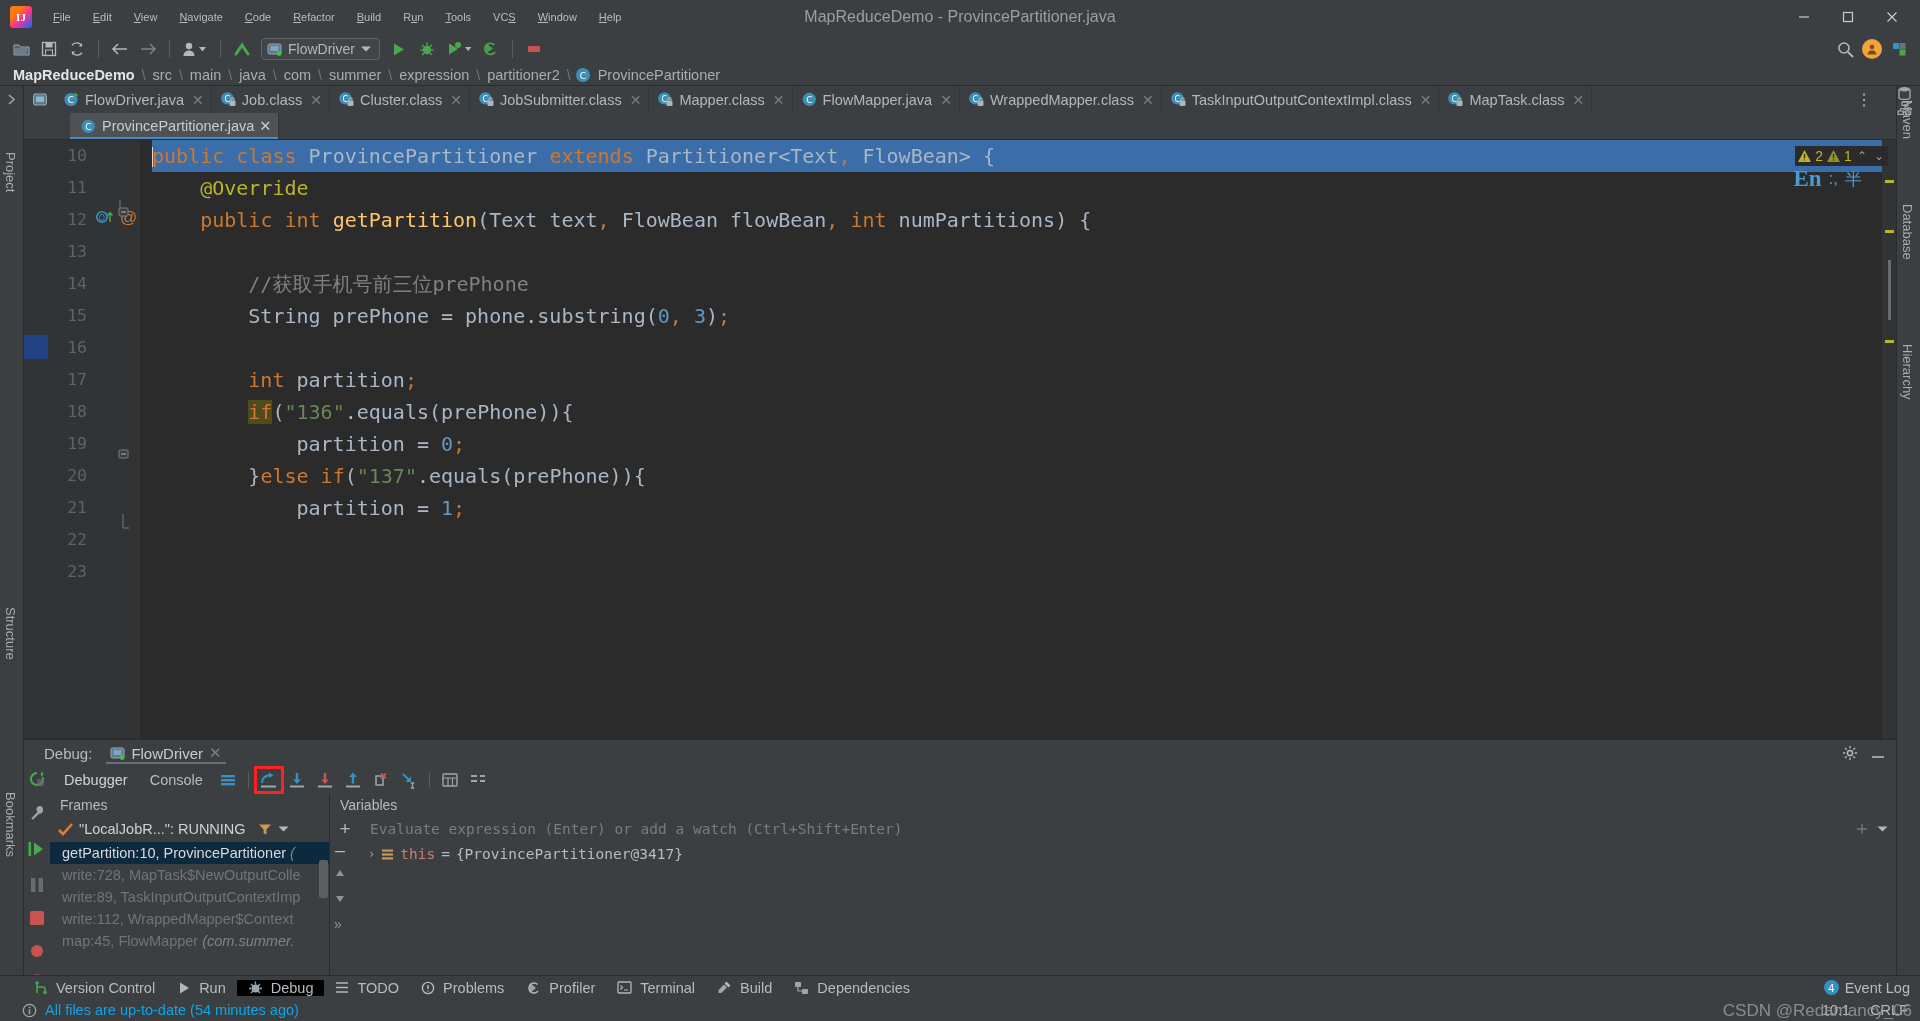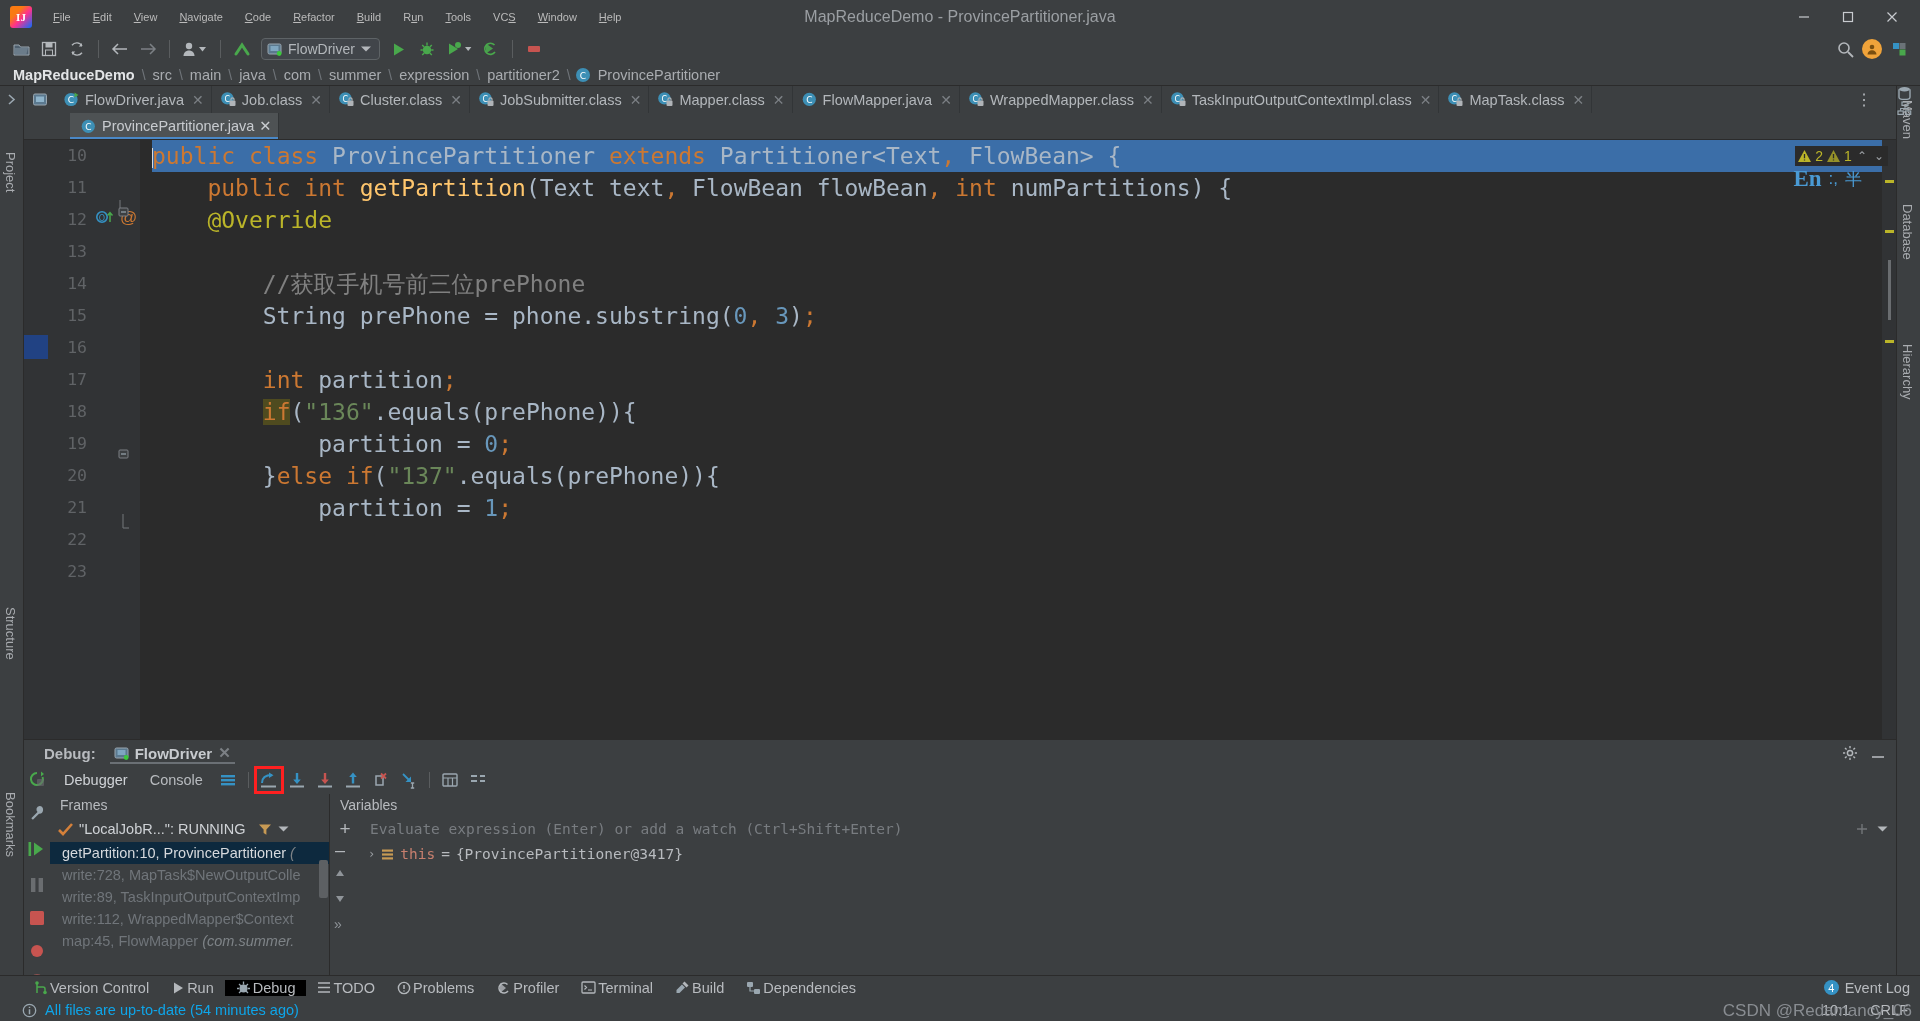--- a/index.html
+++ b/index.html
@@ -92,21 +92,21 @@
 
   
   .editor-wrap { flex: 1; display: flex; min-height: 0; background: #2b2b2b; position: relative; }
   .gutter-left { width: 24px; background:#313335; flex:none; position:relative; }
   .gutter-left .mark { position:absolute; left:0; width:24px; height:24px; background:#214283; }
   .linenos { width: 46px; background:#313335; flex:none; text-align:right; padding-right:7px;
              font-family:"DejaVu Sans Mono", monospace; font-size: 16.5px; color:#606366; }
   .icongutter { width: 46px; background:#313335; flex:none; position:relative; }
   .code-area { flex:1; position:relative; overflow:hidden; padding-left: 12px; }
   .cline { height: 32px; line-height: 32px; font-family:"DejaVu Sans Mono", monospace;
-           font-size: 23px; white-space: pre; color:#a9b7c6; }
+           font-size: 20px; white-space: pre; color:#a9b7c6; }
   .cline.cur { background:#3b6ea8; }
   .cline.cur .k { color:#cc7832; }
   .lnrow { height: 32px; line-height: 32px; }
   .k { color:#cc7832; }         
   .an { color:#bbb529; }        
   .me { color:#ffc66d; }        
   .st { color:#6a8759; }        
   .nu { color:#6897bb; }        
   .cm { color:#808080; }        
   .hl { background:#4f4b1f; }   
@@ -127,21 +127,21 @@
 
   
   .en-float { position:absolute; right: 34px; top: 26px; display:flex; align-items:center; gap:7px; }
   .en-float .en { color:#4a9ad4; font-size: 23px; font-weight: bold; font-family:"Liberation Serif",serif;}
   .en-float .gl { color:#4a9ad4; font-size: 17px; }
 
   
   .debug-win { flex:none; height: 236px; background:#3c3f41; display:flex; flex-direction:column;
                border-top: 1px solid #2b2b2b; }
   .dw-head { height: 26px; display:flex; align-items:center; padding-left: 20px; position:relative;
-             flex:none;font-weight:bold; }
+             flex:none; }
   .dw-head .lab { font-size:15px; color:#b8bbbf; margin-right: 14px; }
   .dw-head .runtab { display:flex; align-items:center; gap:6px; font-size:15px; color:#c8cbcf;
                      padding: 2px 4px; box-shadow: inset 0 -2px 0 #6b7075; }
   .dw-head .runtab .x { color:#7c8085; }
   .dw-head-right { position:absolute; right:10px; display:flex; align-items:center; gap:12px; }
 
   .dbg-body { flex:1; display:flex; min-height:0; }
   .dbg-strip { width: 26px; background:#3c3f41; flex:none; position:relative; }
   .dbg-main { flex:1; display:flex; flex-direction:column; min-width:0; }
 
@@ -178,21 +178,21 @@
   .var-row { height: 24px; display:flex; align-items:center; gap:6px; padding-left: 16px;
              font-size:14.5px; color:#b8bbbf; font-family:"DejaVu Sans Mono", monospace; }
   .var-row .nm { color:#c77f6e; }
   .var-row .vl { color:#b8bbbf; }
   .tw { color:#9b9fa3; font-size:12px; }
   .vars-left-btns { width: 22px; }
 
   
   .botbar { height: 24px; background:#3c3f41; display:flex; align-items:center;
             padding-left: 22px; gap: 0; flex:none; border-top:1px solid #2b2b2b; position:relative;}
-  .bb-item { display:flex; align-items:center; gap:2px; font-size:14.5px; color:#b8bbbf;
+  .bb-item { display:flex; align-items:center; gap:8px; font-size:14.5px; color:#b8bbbf;
              padding: 0 11px; }
   .bb-item.sel { background:#000000; }
   .botbar-right { position:absolute; right:10px; display:flex; align-items:center; gap:8px; }
   .evlog { display:flex; align-items:center; gap:6px; font-size:14.5px; color:#b8bbbf; }
   .evlog .dot { width:15px; height:15px; border-radius:50%; background:#3592c4; color:#fff;
      font-size:11px; display:flex; align-items:center; justify-content:center; }
 
   .statusbar { height: 22px; background:#3c3f41; display:flex; align-items:center;
                padding-left: 22px; flex:none; position:relative; }
   .sb-text { font-size:14.5px; color:#0ea5e9; }
@@ -557,22 +557,22 @@
             <rect x="2" y="2" width="9" height="8" rx="1" fill="#3c3f41" stroke="#7c8085" stroke-width="1"></rect>
             <path d="M4 6h5" stroke="#9aa7b0" stroke-width="1.2"></path>
           </svg>
           <svg style="position:absolute;left:23px;top:372px" width="16" height="20" viewBox="0 0 16 20">
             <path d="M6 2v14" stroke="#6a6d70" stroke-width="1.2" fill="none"></path>
             <path d="M6 16h6" stroke="#6a6d70" stroke-width="1.2" fill="none"></path>
           </svg>
         </div>
         <div class="code-area" id="codearea">
             <div class="cline cur"><span class="caret"></span><span class="k">public</span> <span class="k">class</span> ProvincePartitioner <span class="k">extends</span> Partitioner&lt;Text<span class="k">,</span> FlowBean&gt; {</div>
+            <div class="cline">    <span class="an">@Override</span></div>
             <div class="cline">    <span class="k">public</span> <span class="k">int</span> <span class="me">getPartition</span>(Text text<span class="k">,</span> FlowBean flowBean<span class="k">,</span> <span class="k">int</span> numPartitions) {</div>
-            <div class="cline">    <span class="an">@Override</span></div>
             <div class="cline"></div>
             <div class="cline">        <span class="cm">//获取手机号前三位prePhone</span></div>
             <div class="cline">        String prePhone = phone.substring(<span class="nu">0</span><span class="k">,</span> <span class="nu">3</span>)<span class="k">;</span></div>
             <div class="cline"></div>
             <div class="cline">        <span class="k">int</span> partition<span class="k">;</span></div>
             <div class="cline">        <span class="k hl">if</span>(<span class="st">"136"</span>.equals(prePhone)){</div>
             <div class="cline">            partition = <span class="nu">0</span><span class="k">;</span></div>
             <div class="cline">        }<span class="k">else</span> <span class="k">if</span>(<span class="st">"137"</span>.equals(prePhone)){</div>
             <div class="cline">            partition = <span class="nu">1</span><span class="k">;</span></div>
           </div>

